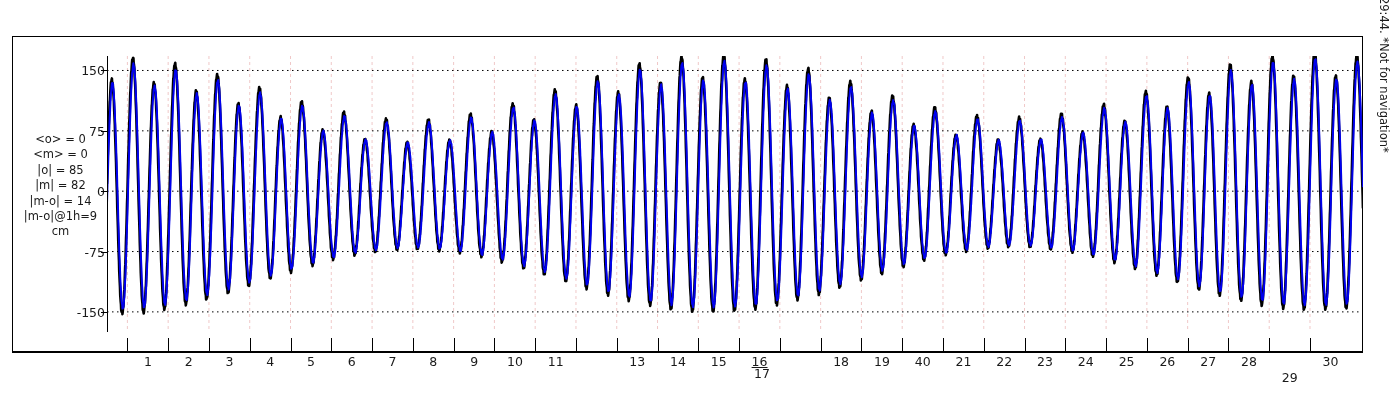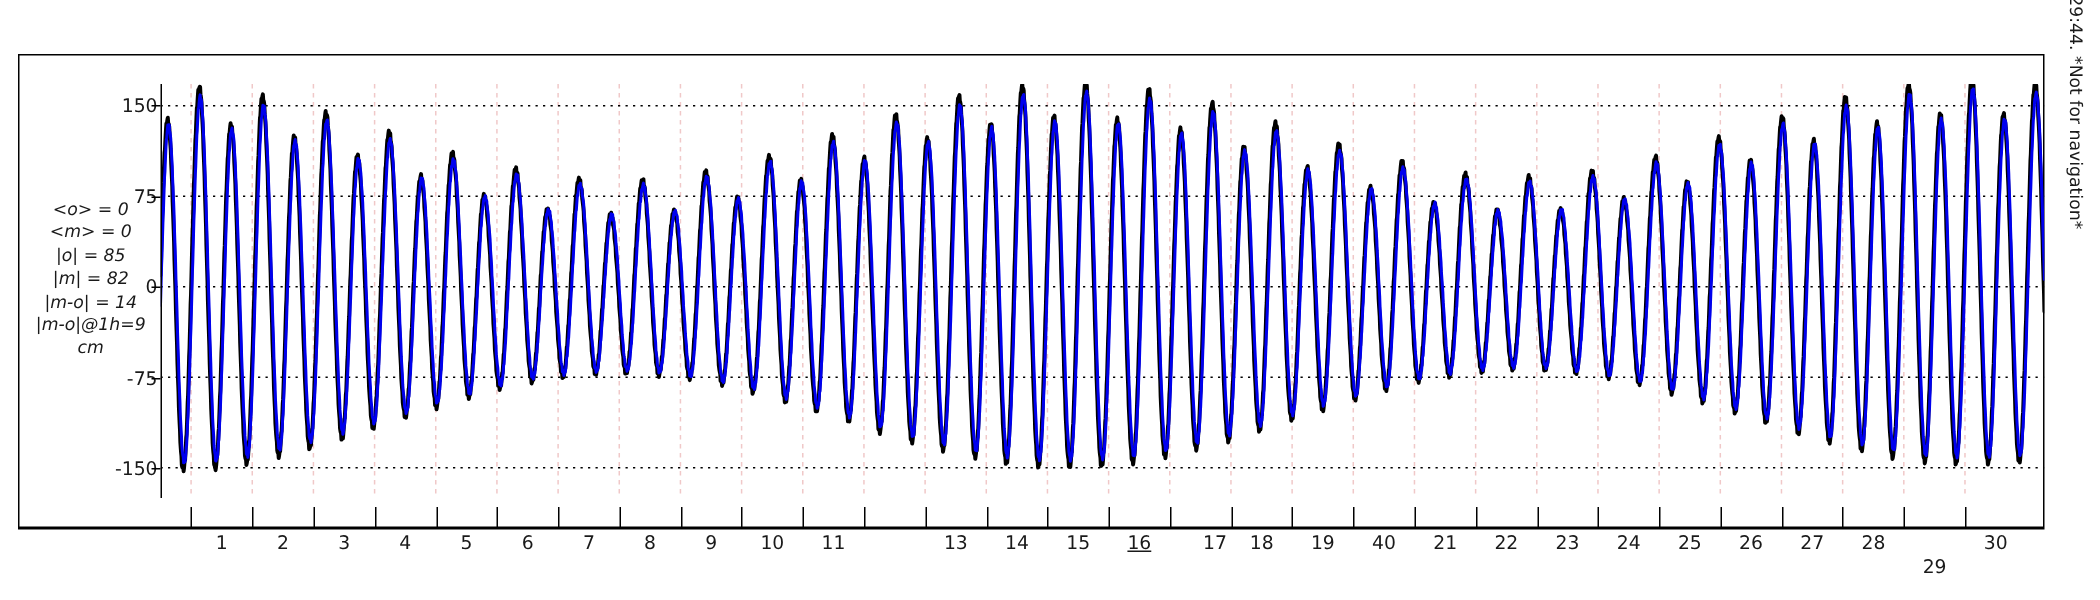--- a/index.html
+++ b/index.html
@@ -47,21 +47,20 @@
   .stats-block {
     position: absolute;
     left: 14px;
     top: 132px;
     width: 93px;
     text-align: center;
     font-size: 11.5px;
     line-height: 15.4px;
     color: #1a1a1a;
     white-space: nowrap;
-    font-style: italic;
   }
   .stats-block div { white-space: nowrap; }
   
   .plot-wrap {
     position: absolute;
     left: 107px;
     top: 56px;
     width: 1256px;
     height: 276px;
   }
@@ -283,21 +282,21 @@
       <div class="x-tick-label" style="left: 392.565px;">7</div>
       <div class="x-tick-label" style="left: 433.344px;">8</div>
       <div class="x-tick-label" style="left: 474.123px;">9</div>
       <div class="x-tick-label" style="left: 514.903px;">10</div>
       <div class="x-tick-label" style="left: 555.682px;">11</div>
       <div class="x-tick-label" style="left: 596.461px; margin-top: 44px;">12</div>
       <div class="x-tick-label" style="left: 637.24px;">13</div>
       <div class="x-tick-label" style="left: 678.019px;">14</div>
       <div class="x-tick-label" style="left: 718.799px;">15</div>
       <div class="x-tick-label" style="left: 759.578px; text-decoration: underline;">16</div>
-      <div class="x-tick-label" style="left: 810px;">17</div>
+      <div class="x-tick-label" style="left: 762px; margin-top: 12px;">17</div>
       <div class="x-tick-label" style="left: 841.136px;">18</div>
       <div class="x-tick-label" style="left: 881.916px;">19</div>
       <div class="x-tick-label" style="left: 922.695px;">40</div>
       <div class="x-tick-label" style="left: 963.474px;">21</div>
       <div class="x-tick-label" style="left: 1004.25px;">22</div>
       <div class="x-tick-label" style="left: 1045.03px;">23</div>
       <div class="x-tick-label" style="left: 1085.81px;">24</div>
       <div class="x-tick-label" style="left: 1126.59px;">25</div>
       <div class="x-tick-label" style="left: 1167.37px;">26</div>
       <div class="x-tick-label" style="left: 1208.15px;">27</div>

